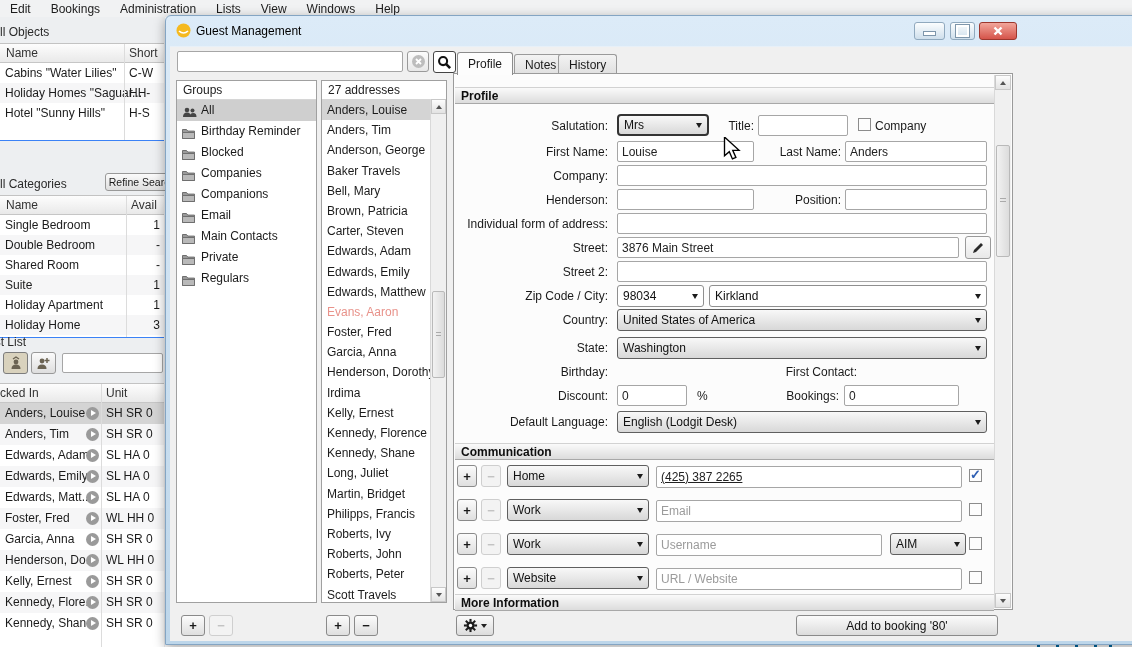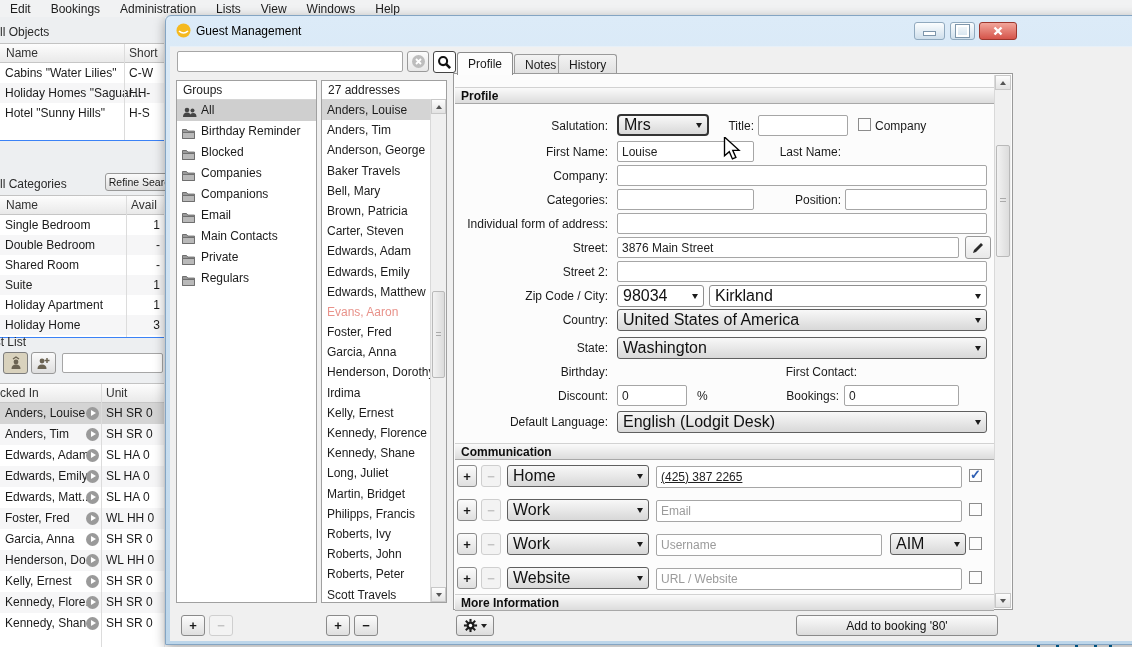--- a/index.html
+++ b/index.html
@@ -87,21 +87,21 @@
   .tri-up{width:0;height:0;border:3.5px solid transparent;border-bottom:4.5px solid #555;margin-top:-3px}
   .tri-down{width:0;height:0;border:3.5px solid transparent;border-top:4.5px solid #555;margin-bottom:-3px}
   
   #form-panel{position:absolute;background:#fcfcfc;border:1px solid #9a9a9a;box-sizing:border-box}
   .secbar{position:absolute;height:17px;line-height:16px;background:linear-gradient(#fafafa,#dcdcdc);
           border-top:1px solid #d2d2d2;border-bottom:1px solid #a8a8a8;font-size:12px;font-weight:bold;
           color:#0e0e0e;padding-left:6px;box-sizing:border-box}
   .flabel{position:absolute;font-size:12px;color:#1a1a1a;text-align:right;white-space:nowrap}
   .combo{position:absolute;box-sizing:border-box;height:22px;border:1px solid #5f5f5f;border-radius:3px;
          background:linear-gradient(#f8f8f8,#d8d8d8);display:flex;align-items:center;padding:0 5px;
-         font-size:16px;color:#111;white-space:nowrap;overflow:hidden}
+         font-size:12px;color:#111;white-space:nowrap;overflow:hidden}
   .combo .arr{margin-left:auto;flex:none;width:0;height:0;border:3.5px solid transparent;border-top:5px solid #1c1c1c;position:relative;top:2px}
   .combo.white{background:#fff;border-color:#8f8f8f}
   .combo.focused{border:2px solid #333;border-radius:4px}
   .cb{position:absolute;width:13px;height:13px;border:1px solid #8c8c8c;background:#fdfdfd;box-sizing:border-box}
   .cb.checked::after{content:"\2713";position:absolute;left:0;top:-3px;font-size:13px;font-weight:bold;color:#2f5fb3}
   .pmbtn{position:absolute;box-sizing:border-box;width:20px;height:22px;border:1px solid #8a8a8a;border-radius:3px;
          background:linear-gradient(#fbfbfb,#dfdfdf);font-size:13px;font-weight:bold;color:#1a1a1a;
          display:flex;align-items:center;justify-content:center}
   .pmbtn.disabled{color:#c3c3c3;border-color:#cfcfcf;background:#f3f3f3}
   .footbtn{position:absolute;box-sizing:border-box;height:21px;border:1px solid #8a8a8a;border-radius:3px;
@@ -492,25 +492,26 @@
           <span class="arr"></span>
       </div>
       <span class="flabel" style="left:200px;width:100px;top:45px">Title:</span>
       <input class="field" style="left: 304px; top: 41px; width: 90px;" value="">
       <div class="cb" style="left:404px;top:44px"></div>
       <span class="flabel" style="left:421px;top:45px;text-align:left">Company</span>
 
       <span class="flabel" style="left:0;width:154px;top:71px">First Name:</span>
       <input class="field" style="left: 163px; top: 67px; width: 137px;" value="Louise">
       <span class="flabel" style="left:250px;width:137px;top:71px">Last Name:</span>
+      <input class="field" style="left: 391px; top: 67px; width: 142px;" value="Anders">
 
       <span class="flabel" style="left:0;width:154px;top:95px">Company:</span>
       <input class="field" style="left: 163px; top: 91px; width: 370px;" value="">
 
-      <span class="flabel" style="left:0;width:154px;top:119px">Categories:</span>
+      <span class="flabel" style="left:0;width:154px;top:119px">Henderson:</span>
       <input class="field" style="left: 163px; top: 115px; width: 137px;" value="">
       <span class="flabel" style="left:250px;width:137px;top:119px">Position:</span>
       <input class="field" style="left: 391px; top: 115px; width: 142px;" value="">
 
       <span class="flabel" style="left:0;width:154px;top:143px">Individual form of address:</span>
       <input class="field" style="left: 163px; top: 139px; width: 370px;" value="">
 
       <span class="flabel" style="left:0;width:154px;top:167px">Street:</span>
       <input class="field" style="left: 163px; top: 163px; width: 342px;" value="3876 Main Street">
       <div class="iconbtn" style="left:511px;top:162px;width:26px;height:23px">

